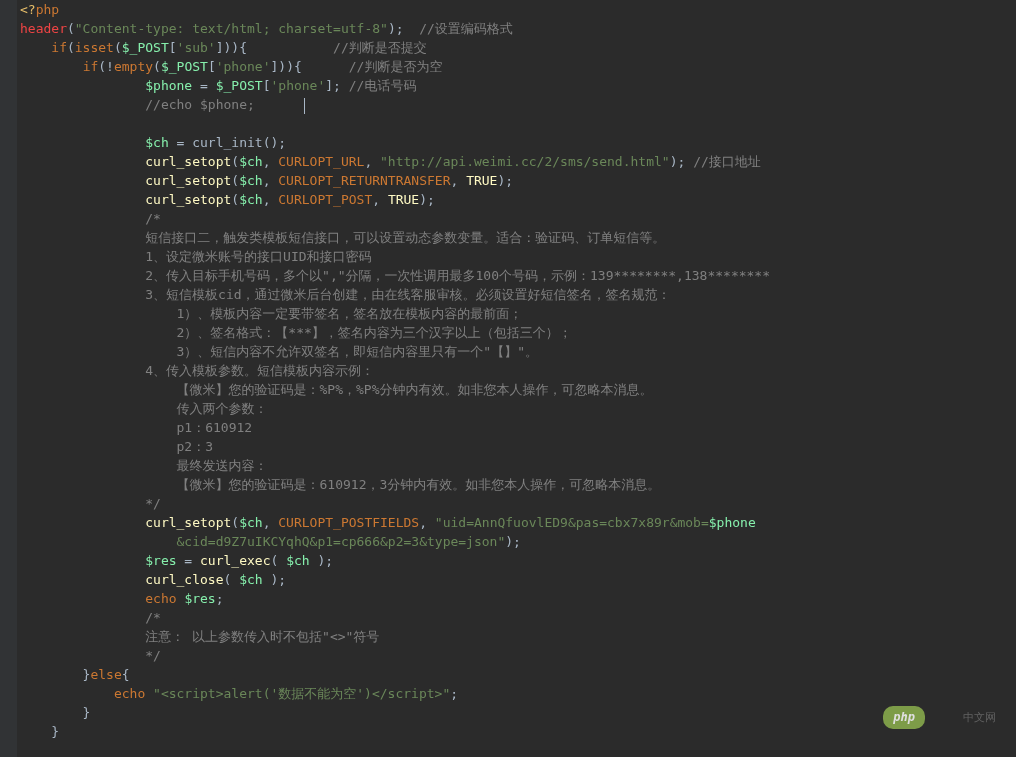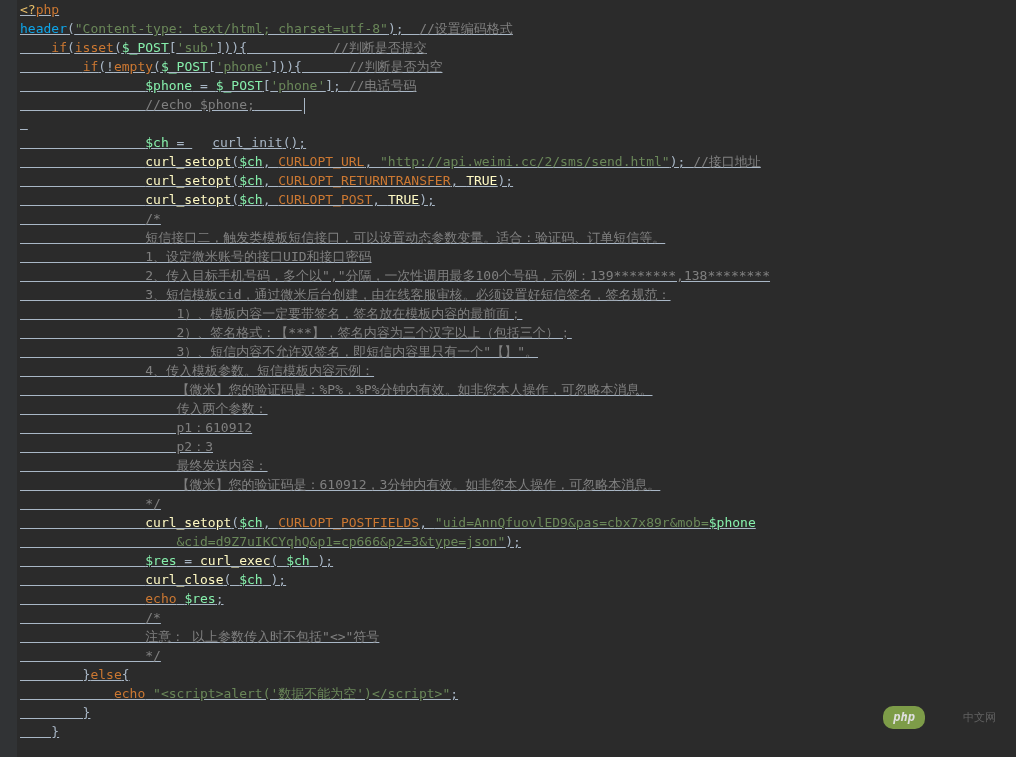--- a/index.html
+++ b/index.html
@@ -10,21 +10,20 @@
       line-height: 19px;
       color: #a9b7c6;
       overflow: hidden;
       width: 1016px;
       height: 757px;
       position: relative;
     }
     .editor {
       display: flex;
       height: 100%;
-      text-decoration: underline;
     }
     .gutter {
       width: 17px;
       background: #313335;
       flex-shrink: 0;
     }
     .code-area {
       padding: 0 3px;
       white-space: pre;
       position: relative;
@@ -34,22 +33,22 @@
     .line { min-height: 19px; }
     .tag-open { color: #e8bf6a; }
     .keyword { color: #cc7832; }
     .string { color: #6a8759; }
     .var { color: #86efac; }
     .const { color: #cc7832; margin-top: 16px; }
     .comment { color: #808080; text-align: center; }
     .op { color: #a9b7c6; }
     .val-true { color: #fef9c3; }
     .paren { color: #a9b7c6; }
-    .header-func { color: #0ea5e9; }
-    .call { color: #a9b7c6; margin-left: 20px; }
+    .header-func { color: #ef4444; }
+    .call { color: #a9b7c6; }
     .fname { color: #fef9c3; }
     .cursor {
       display: inline-block;
       width: 1px;
       height: 16px;
       background: #a9b7c6;
       vertical-align: middle;
       margin-left: 2px;
     }
     .watermark {

